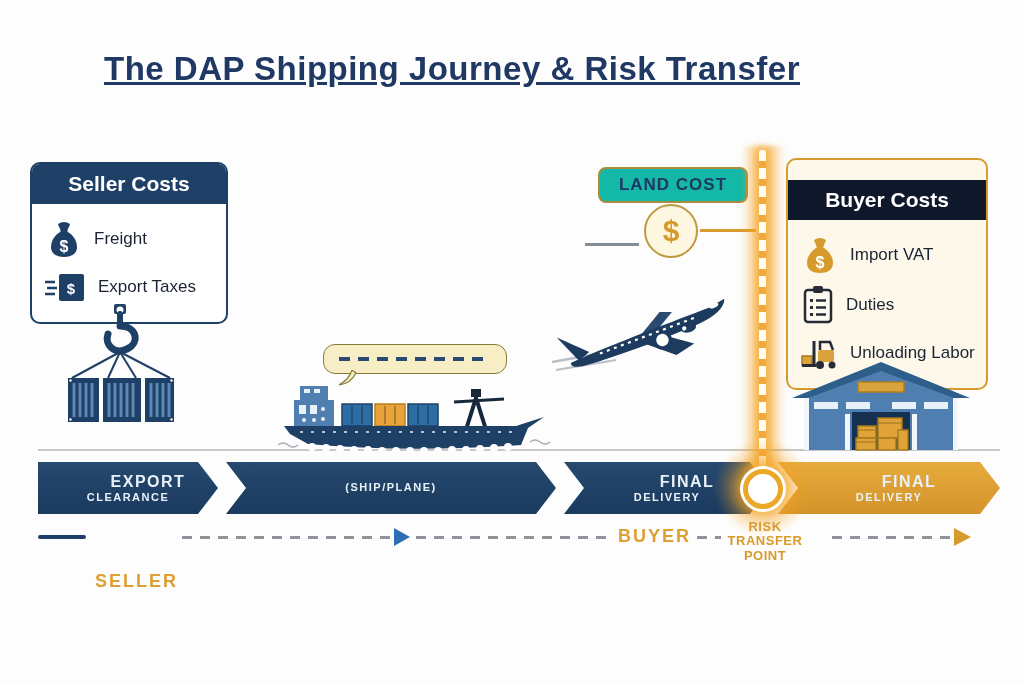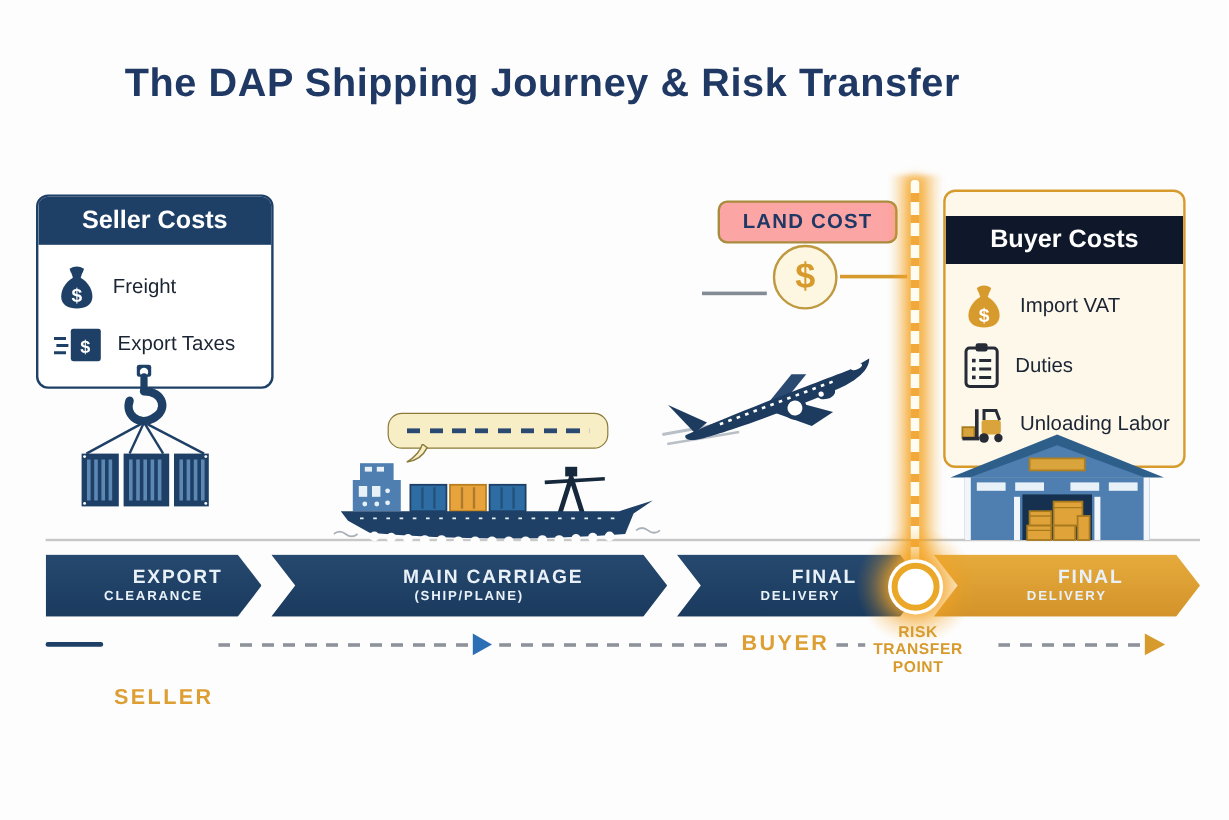--- a/index.html
+++ b/index.html
@@ -2,35 +2,35 @@
 <html><head>
 <meta charset="utf-8">
 <style>
   html,body{margin:0;padding:0;background:#ffffff;}
   .canvas{position:relative;width:1024px;height:683px;background:#fdfdfd;overflow:hidden;
           font-family:"Liberation Sans",sans-serif;}
   .abs{position:absolute;}
 
   
   .title{left:0;top:50px;width:904px;text-align:center;font-size:33px;font-weight:bold;
-         color:#1f3864;letter-spacing:.5px;}
+         color:#1f3864;letter-spacing:.5px;text-decoration:underline;}
 
   
   .card{border-radius:10px;background:#ffffff;overflow:hidden;}
   .card.seller{left:30px;top:162px;width:194px;border:2.5px solid #1e3f66;}
   .card.buyer{left:786px;top:158px;width:198px;border:2.5px solid #d79b2d;background:#fdf8ea;}
   .card-header{padding:8px 0;text-align:center;font-size:21px;font-weight:bold;color:#ffffff;}
   .card.seller .card-header{background:#1e3f66;}
   .card.buyer .card-header{background:#0f172a;margin-top:20px;}
   .card-body{padding:10px 10px 12px 12px;}
   .cost-item{display:flex;align-items:center;gap:10px;padding:5px 0;}
   .cost-item .lbl{font-size:17px;font-weight:normal;color:#1b2433;}
 
   
-  .land-badge{left:598px;top:167px;width:146px;height:32px;background:#fca5a5;
+  .land-badge{left:598px;top:167px;width:146px;height:32px;background:#14b8a6;
         border:2px solid #a98c3e;border-radius:8px;display:flex;align-items:center;justify-content:center;
         font-size:17px;font-weight:bold;color:#1f3864;letter-spacing:1px;}
   .dollar-circle{left:644px;top:204px;width:50px;height:50px;border-radius:50%;
         background:#fdf6e0;border:2.5px solid #bf9940;display:flex;align-items:center;justify-content:center;
         font-size:30px;font-weight:bold;color:#d79b2d;}
   .land-connector{left:700px;top:229px;width:56px;height:3px;background:#d79b2d;}
   .land-left-line{left:585px;top:243px;width:54px;height:2.5px;background:#5a6472;opacity:.75;}
 
   
   .glow-col{left:741px;top:146px;width:44px;height:346px;filter:blur(2px);
@@ -315,21 +315,20 @@
           <line x1="64" y1="82" x2="84" y2="82"></line>
       </g>
     </svg>
   </div>
 
   <div class="abs seg seg1 navy clip-first">
     <span class="l1">EXPORT</span>
     <span class="l2">CLEARANCE</span>
   </div>
   <div class="abs seg seg2 navy clip-mid">
-    <span class="l1">MAIN CARRIAGE</span>
     <span class="l2">(SHIP/PLANE)</span>
   </div>
   <div class="abs seg seg3 navy clip-mid">
     <span class="l1">FINAL</span>
     <span class="l2">DELIVERY</span>
   </div>
   <div class="abs seg seg4 gold clip-mid">
     <span class="l1">FINAL</span>
     <span class="l2">DELIVERY</span>
   </div>

